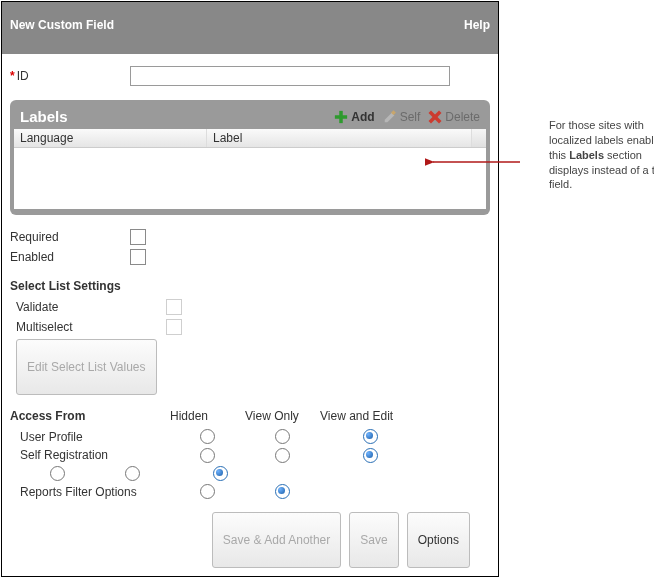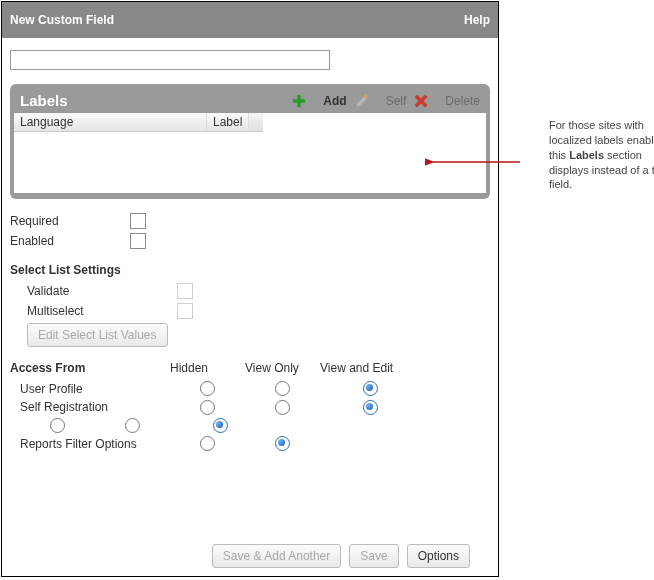--- a/index.html
+++ b/index.html
@@ -1,44 +1,44 @@
 <!DOCTYPE html>
 <html><head>
 <meta charset="utf-8">
 <style>
 html,body{margin:0;padding:0;font-family:Arial,Helvetica,sans-serif;font-size:12px;color:#333;background:#fff}
 body{width:654px;height:580px;position:relative}
 .app{width:498px;height:576px;border:1px solid #000;box-sizing:border-box;position:relative;background:#fff;margin:1px}
-.titlebar{background:#888;height:20px;display:flex;align-items:center;justify-content:space-between;padding:8px 8px;color:#fff;font-weight:bold;font-size:12px}
+.titlebar{background:#888;height:20px;display:flex;align-items:flex-start;justify-content:space-between;padding:16px 8px;color:#fff;font-weight:bold;font-size:12px}
 .form{padding:8px}
 .row{display:flex;align-items:center;margin:4px 0}
 .req{color:#d00;font-weight:bold;margin-right:2px}
 .fieldlabel{width:120px}
 .textinput{flex:1;height:20px;border:1px solid #9a9a9a;box-sizing:border-box;max-width:320px}
 .panel{background:#9a9a9a;border-radius:6px;margin:14px 0;padding:4px 4px 6px 4px}
 .panel-head{display:flex;align-items:center;padding:4px 6px}
 .panel-title{color:#fff;font-weight:bold;font-size:15px;flex:0 0 auto;margin-right:auto}
 .panel-actions{display:flex;align-items:center;gap:8px;font-size:12px}
-.act{display:flex;align-items:center;gap:17px;cursor:pointer}
+.act{display:flex;align-items:center;gap:3px;cursor:pointer}
 .act.disabled{color:#6b6b6b;cursor:default}
 .act .lbl{font-size:12px}
 .icon{width:14px;height:14px;display:inline-block}
-.table{background:#fff;height:80px;display:flex;flex-direction:row}
+.table{background:#fff;height:80px;display:flex;flex-direction:column}
 .thead{display:flex;background:linear-gradient(#fafafa,#e5e5e5);border-bottom:1px solid #ccc;height:18px;font-weight:normal}
 .th{padding:2px 6px;border-right:1px solid #ddd}
 .th:first-child{width:180px}
 .th:nth-child(2){flex:1}
 .tbody{flex:1;background:#fff}
 .scrollcap{width:14px;background:linear-gradient(#f5f5f5,#e0e0e0)}
 .cb{border:1px solid #8a8a8a;width:14px;height:14px;background:#fff}
 .section-head{font-weight:bold;margin:14px 0 6px 0}
 .select{width:200px;height:22px;border:1px solid #888;display:flex;align-items:center;padding:0 4px;position:relative;box-sizing:border-box;background:#fff}
 .select .arrow{position:absolute;right:0;top:0;bottom:0;width:18px;background:linear-gradient(#f2f2f2,#d2d2d2);border-left:1px solid #888;display:flex;align-items:center;justify-content:center}
-.sub{margin-left:17px}
-.btn{border:1px solid #bcbcbc;background:linear-gradient(#fcfcfc,#e8e8e8);border-radius:3px;padding:4px 10px;font-size:12px;cursor:pointer;color:#333}
+.sub{margin-left:6px}
+.btn{border:1px solid #bcbcbc;background:linear-gradient(#fcfcfc,#e8e8e8);border-radius:3px;padding:20px 10px;font-size:12px;cursor:pointer;color:#333}
 .btn.disabled{color:#a9a9a9;cursor:default}
 .actionbar{position:absolute;bottom:8px;right:28px;display:flex;gap:8px}
 .access-grid{margin-left:10px}
 .ag-colname{width:150px}
 .ag-hcell{width:75px;text-align:left}
 .ag-row{display:flex;align-items:center;margin:3px 0}
 .ag-cell{width:75px;text-align:center}
 .radio{appearance:none;-webkit-appearance:none;width:13px;height:13px;border:1px solid #777;border-radius:50%;background:#fff;display:inline-block;vertical-align:middle;position:relative;cursor:pointer}
 .radio.checked{border-color:#2a6fb5}
 .radio.checked::after{content:"";position:absolute;left:2px;top:2px;width:7px;height:7px;background:radial-gradient(circle at 30% 30%,#6fb3ff,#1c5fa8);border-radius:50%}
@@ -51,20 +51,23 @@
 
 <div class="app">
   <div class="titlebar">
     <span>New Custom Field</span>
     <span>Help</span>
   </div>
 
   <div class="form">
 
     <div class="row">
+      <div class="fieldlabel">
+        <span class="req">*</span><span>ID</span>
+      </div>
       <input class="textinput" value="" style="">
     </div>
 
     <div class="panel">
       <div class="panel-head">
         <span class="panel-title">Labels</span>
         <div class="panel-actions">
           <span class="act">
             <svg class="icon" viewBox="0 0 16 16">
                 <rect x="6" y="1" width="4" height="14" fill="#2e9a2e"></rect>

